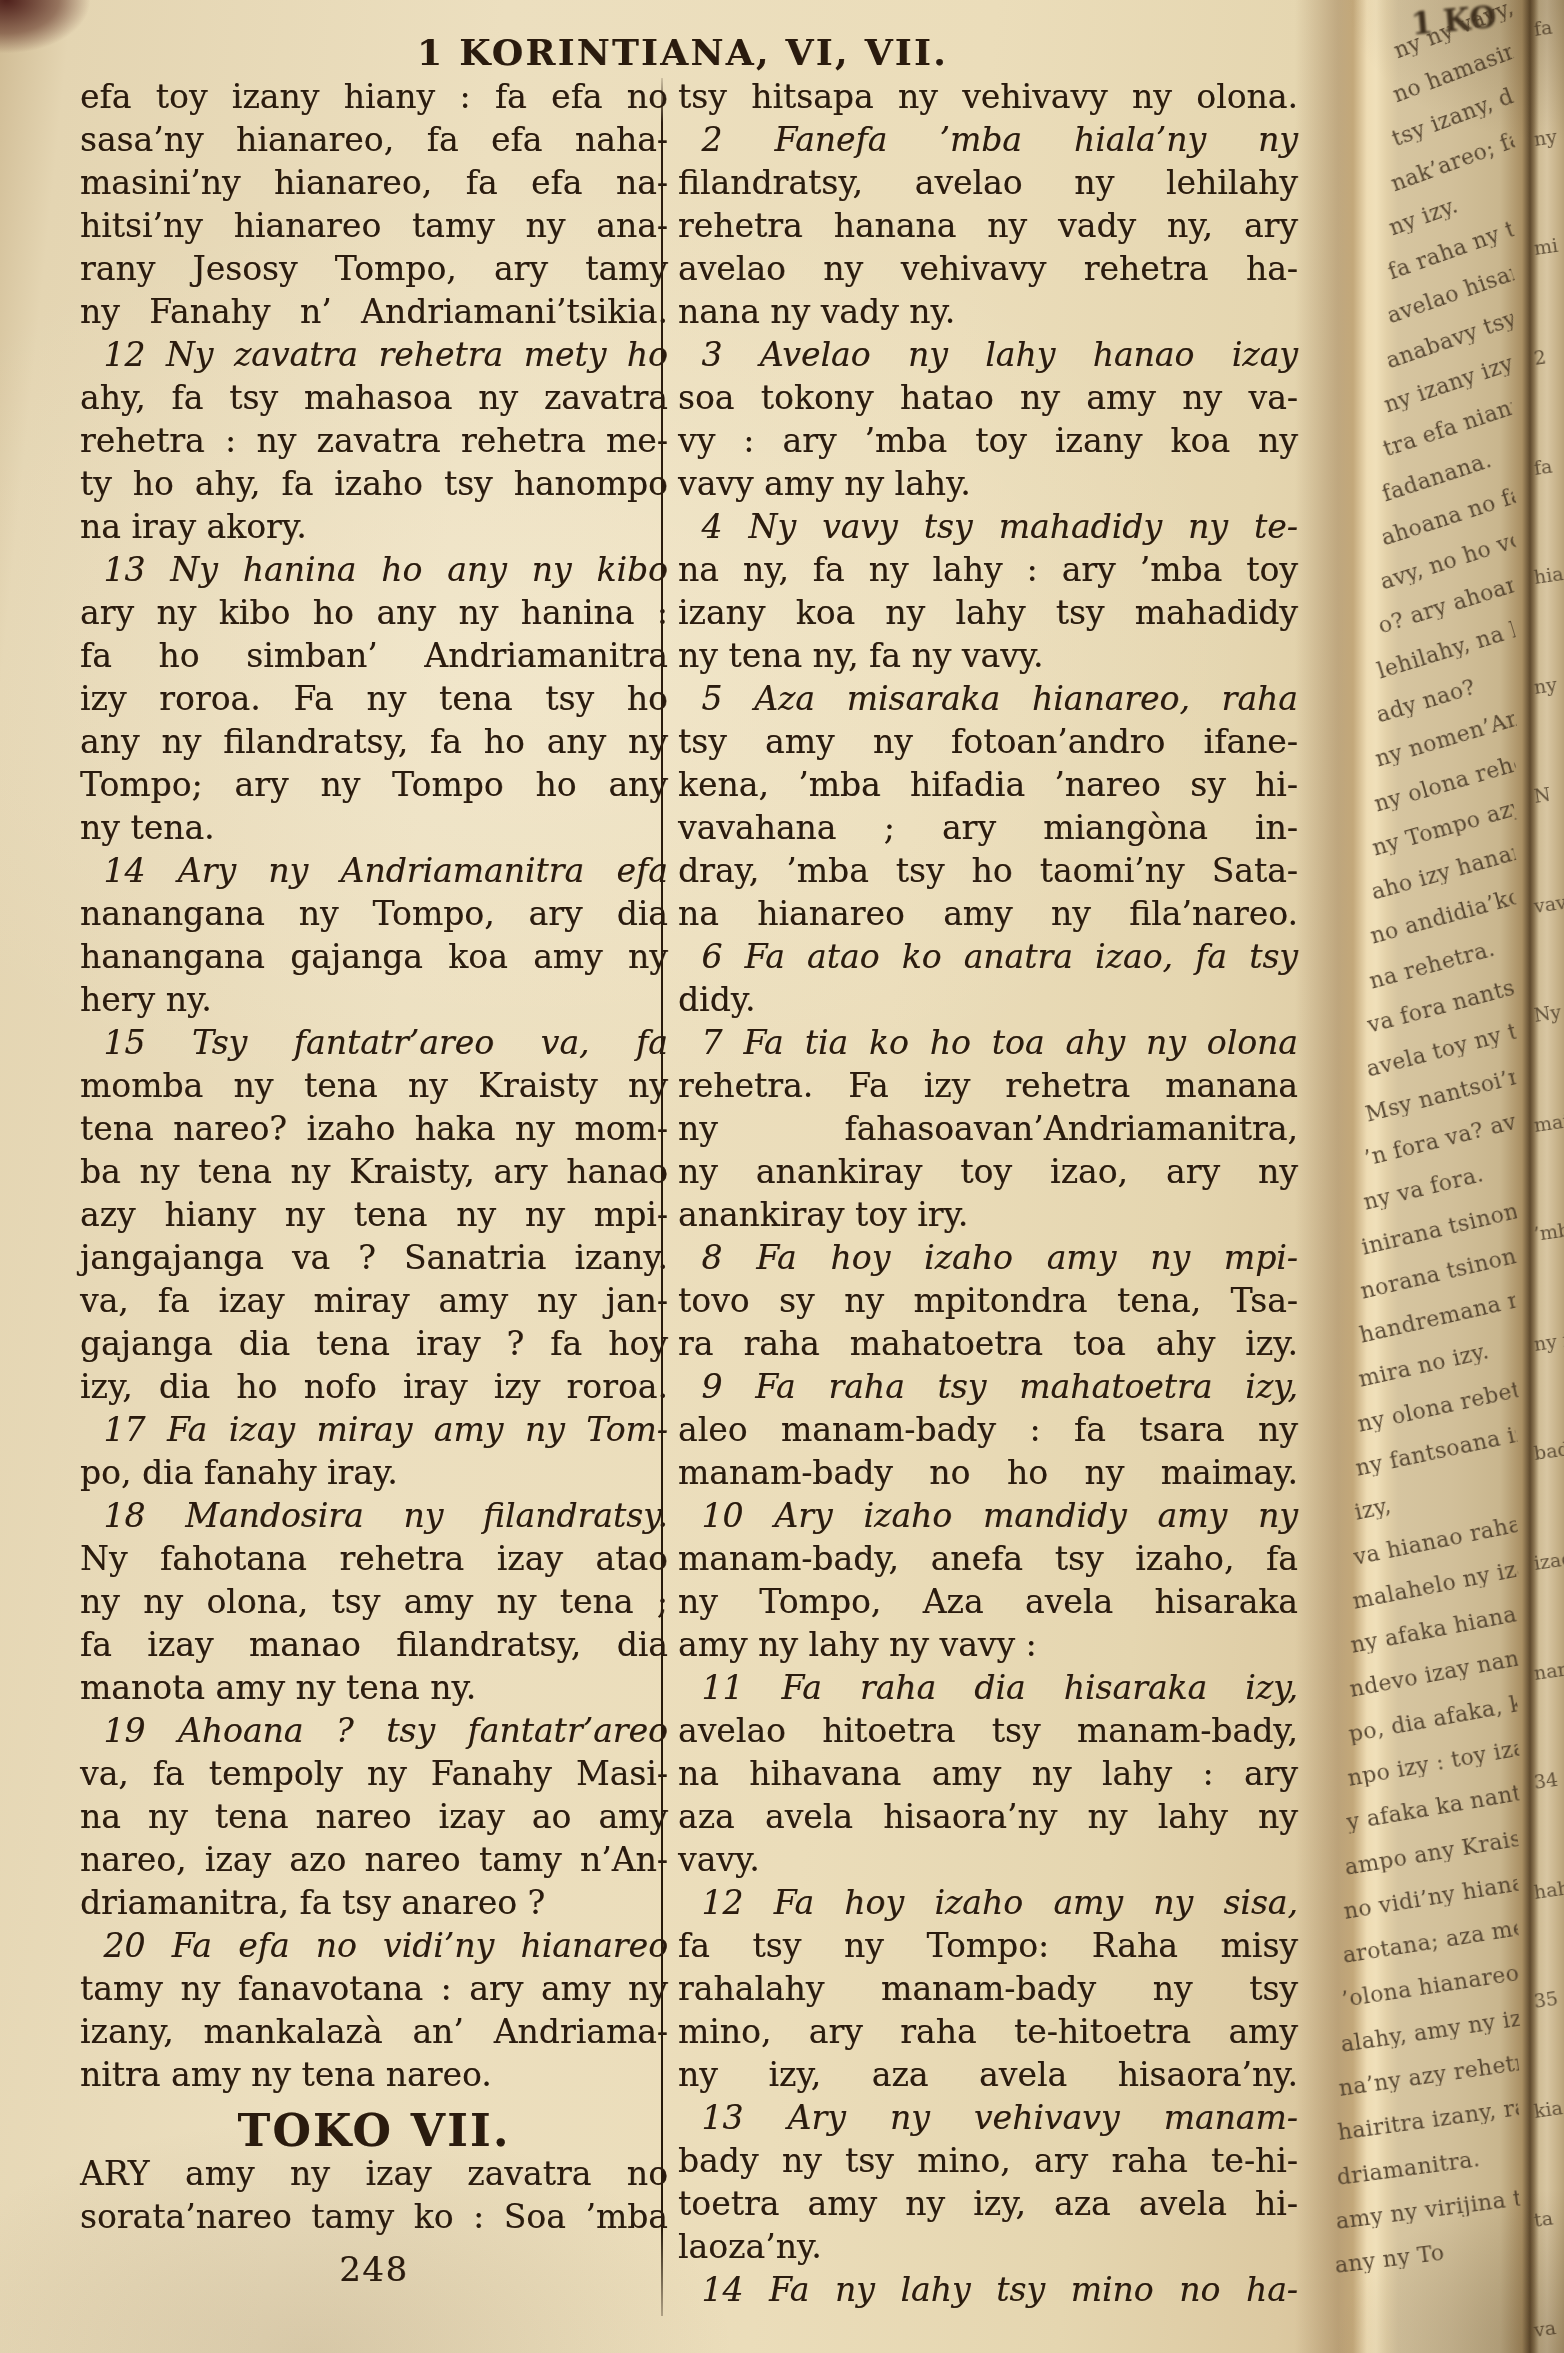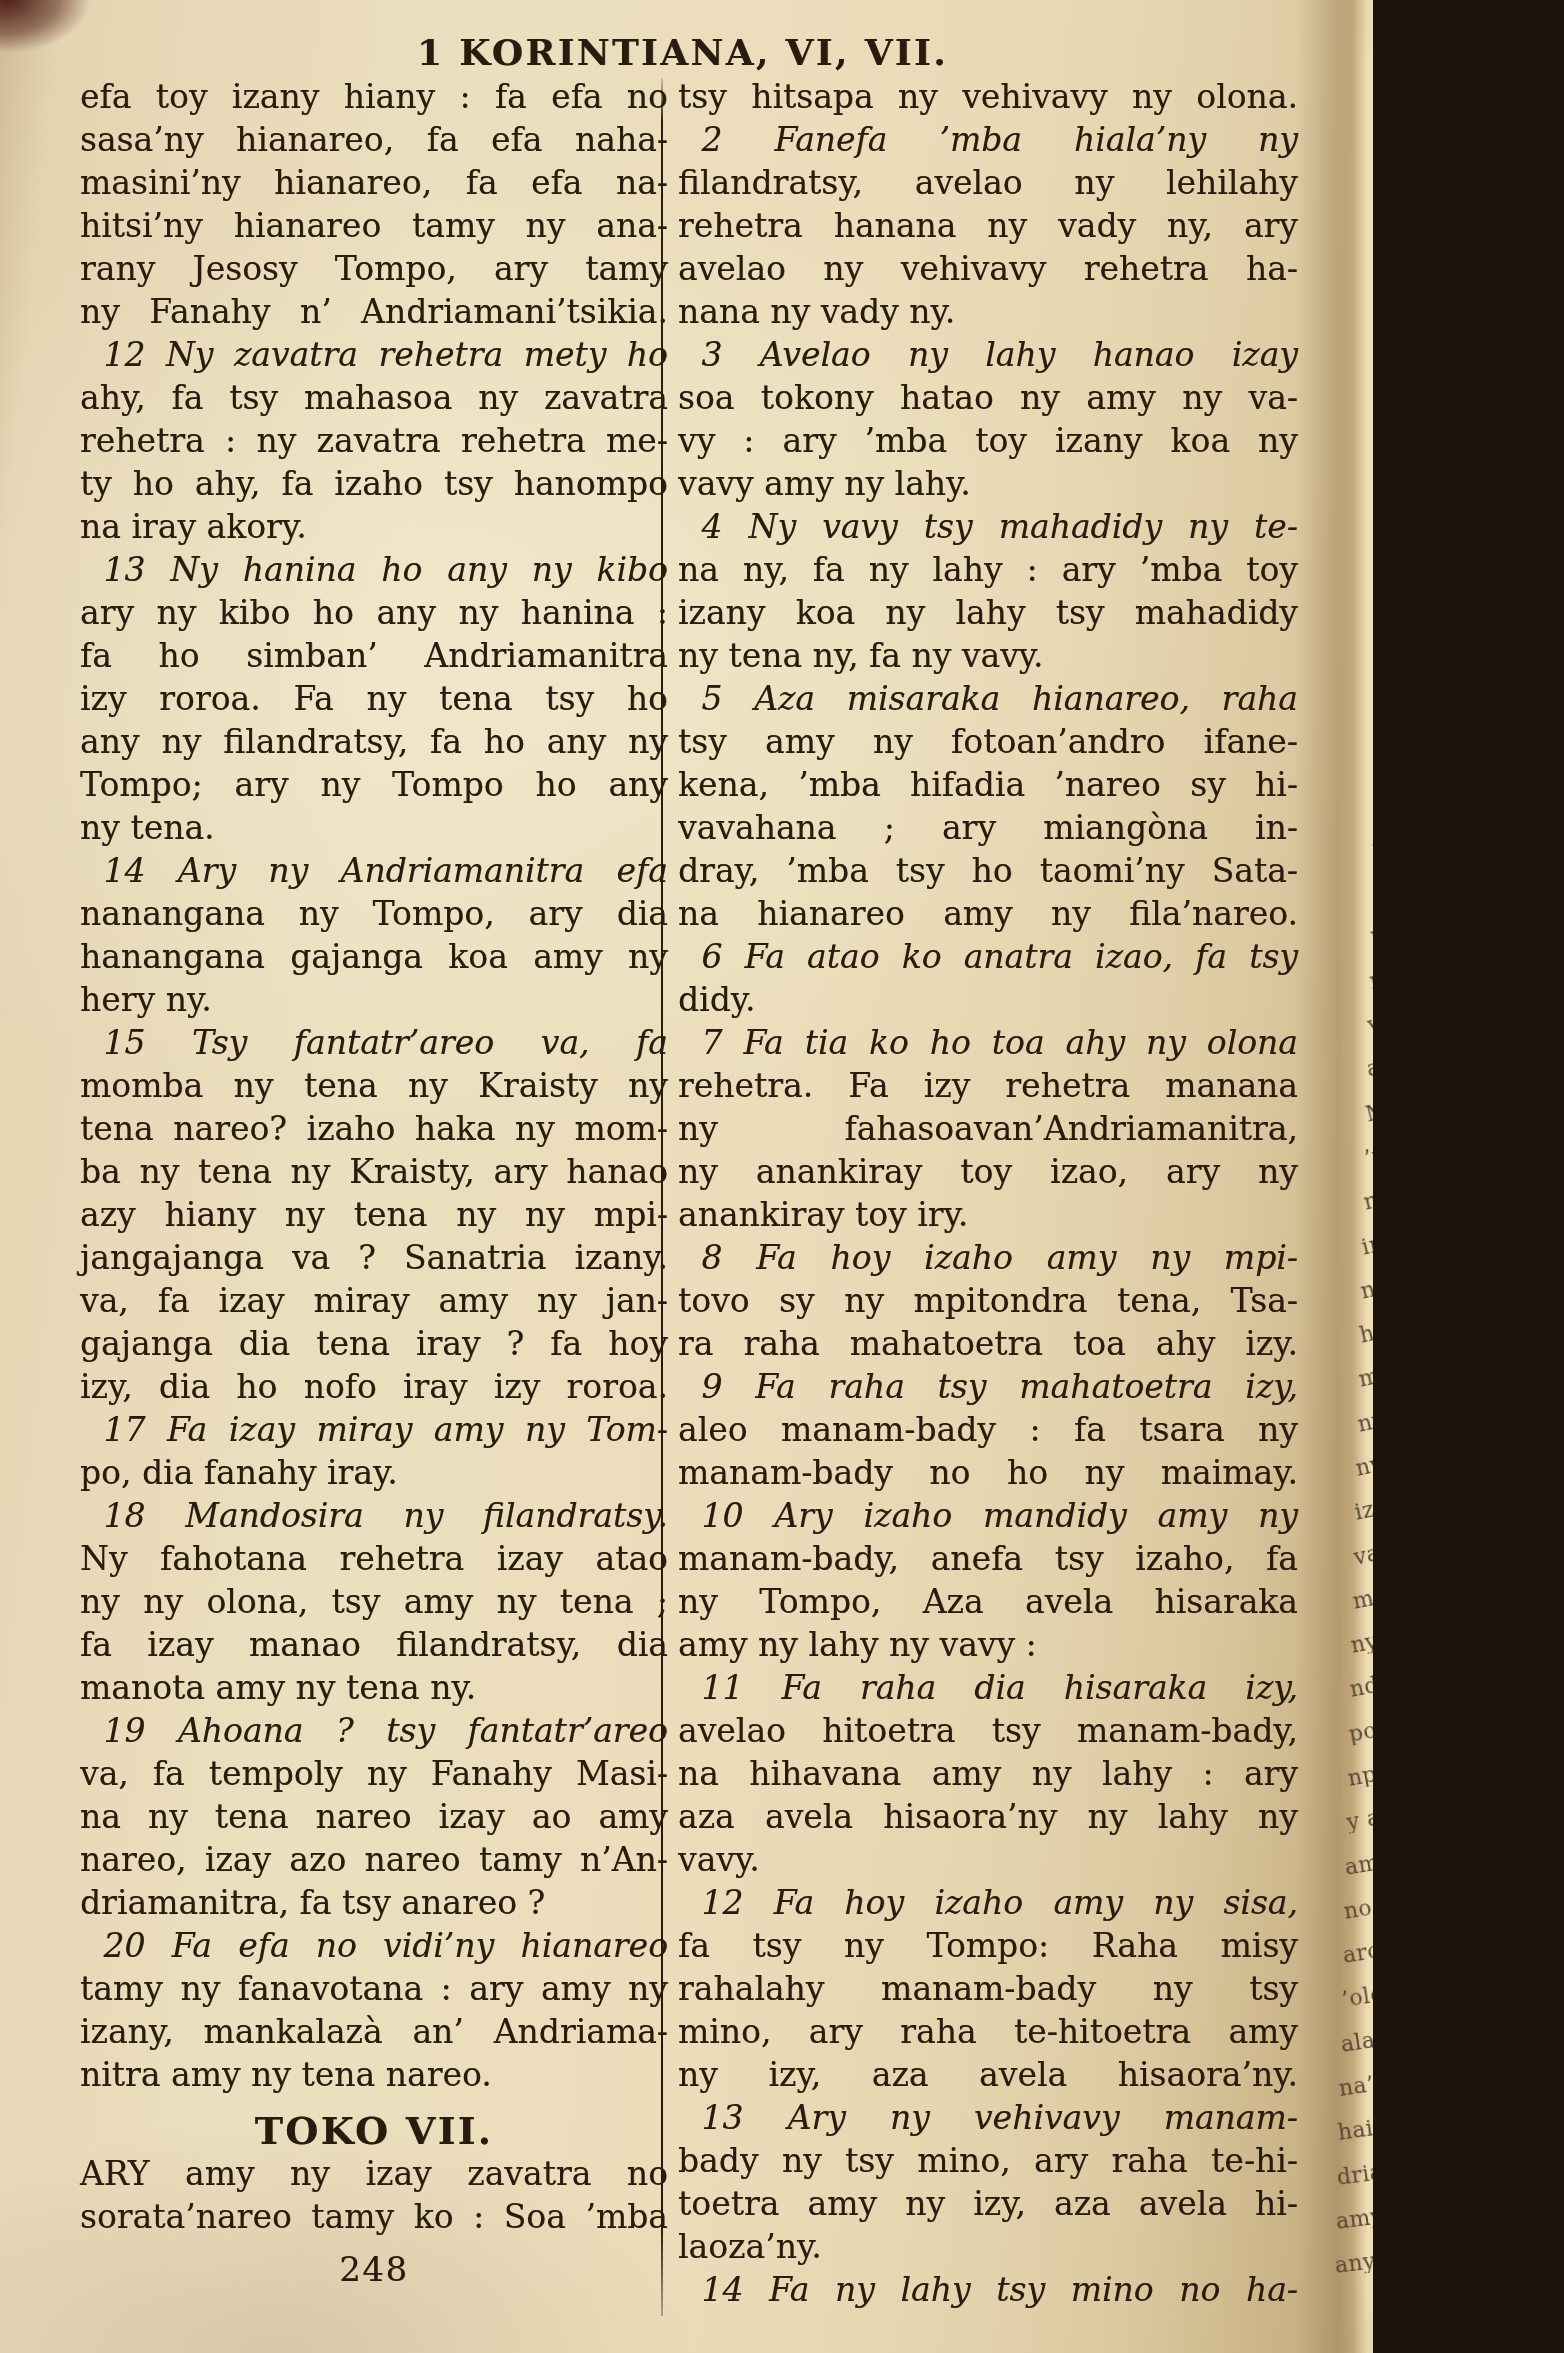--- a/index.html
+++ b/index.html
@@ -1,17 +1,17 @@
 <!DOCTYPE html>
 <html style="font-size:12.5px"><head>
 <meta charset="utf-8">
 <style>
   html,body{margin:0;padding:0;background:#1a140c;}
   #scan{
-    position:relative;width:1373px;height:2354px;overflow:hidden;
+    position:relative;width:1564px;height:2354px;overflow:hidden;
     font-family:"DejaVu Serif", serif;color:var(--ink,#2a1b0e);
     background:
       radial-gradient(ellipse 117px 74px at 6.3px 0px, var(--cover,#4f211c) 0%, rgba(89,40,30,0.55) 45%, rgba(89,40,30,0) 72%),
       radial-gradient(ellipse 1174px 782px at 34% 28%, rgba(255,250,235,0.28), rgba(255,250,235,0) 62%),
       radial-gradient(ellipse 704px 391px at 20% 100%, rgba(120,95,60,0.18), rgba(120,95,60,0) 60%),
       linear-gradient(96deg,#d0bc95 0%,#e4d5b2 4%,#ecdfbf 28%,#ebddba 55%,#e5d6b0 72%,#dcc9a1 84%,#cdb58a 93%,#c0a67c 100%);
   }
   .title{
     position:absolute;top:33px;left:67px;width:1231px;text-align:center;
     font-size:36px;font-weight:bold;letter-spacing:2.3px;line-height:1.1;
@@ -25,21 +25,21 @@
   .col-left{left:80px;width:588px;}
   .col-right{left:678px;width:620px;}
   .line{
     height:43px;line-height:43px;white-space:nowrap;
     text-shadow:0.3px 0.3px 0.5px rgba(40,25,10,0.5);
   }
   .line.just{white-space:normal;text-align:justify;text-align-last:justify;}
   .line.ind{padding-left:23.5px;font-style:italic;}
   .chapter-heading{
     height:43px;line-height:43px;margin-top:12.5px;text-align:center;
-    font-size:38px;letter-spacing:2.3px;font-weight:bold;
+    font-size:44px;letter-spacing:2.3px;font-weight:bold;
     text-shadow:0.3px 0.3px 0.5px rgba(40,25,10,0.5);
   }
   .pagenum{
     margin-top:11px;text-align:center;font-size:34px;letter-spacing:1.6px;
     text-shadow:0.3px 0.3px 0.5px rgba(40,25,10,0.5);
   }
   .edge{
     position:absolute;left:1295px;top:0;width:270px;height:2354px;overflow:hidden;
     background:linear-gradient(90deg,
       rgba(195,169,126,0) 0px, rgba(157,126,84,0.5) 43px, #c3a87a 58px,

